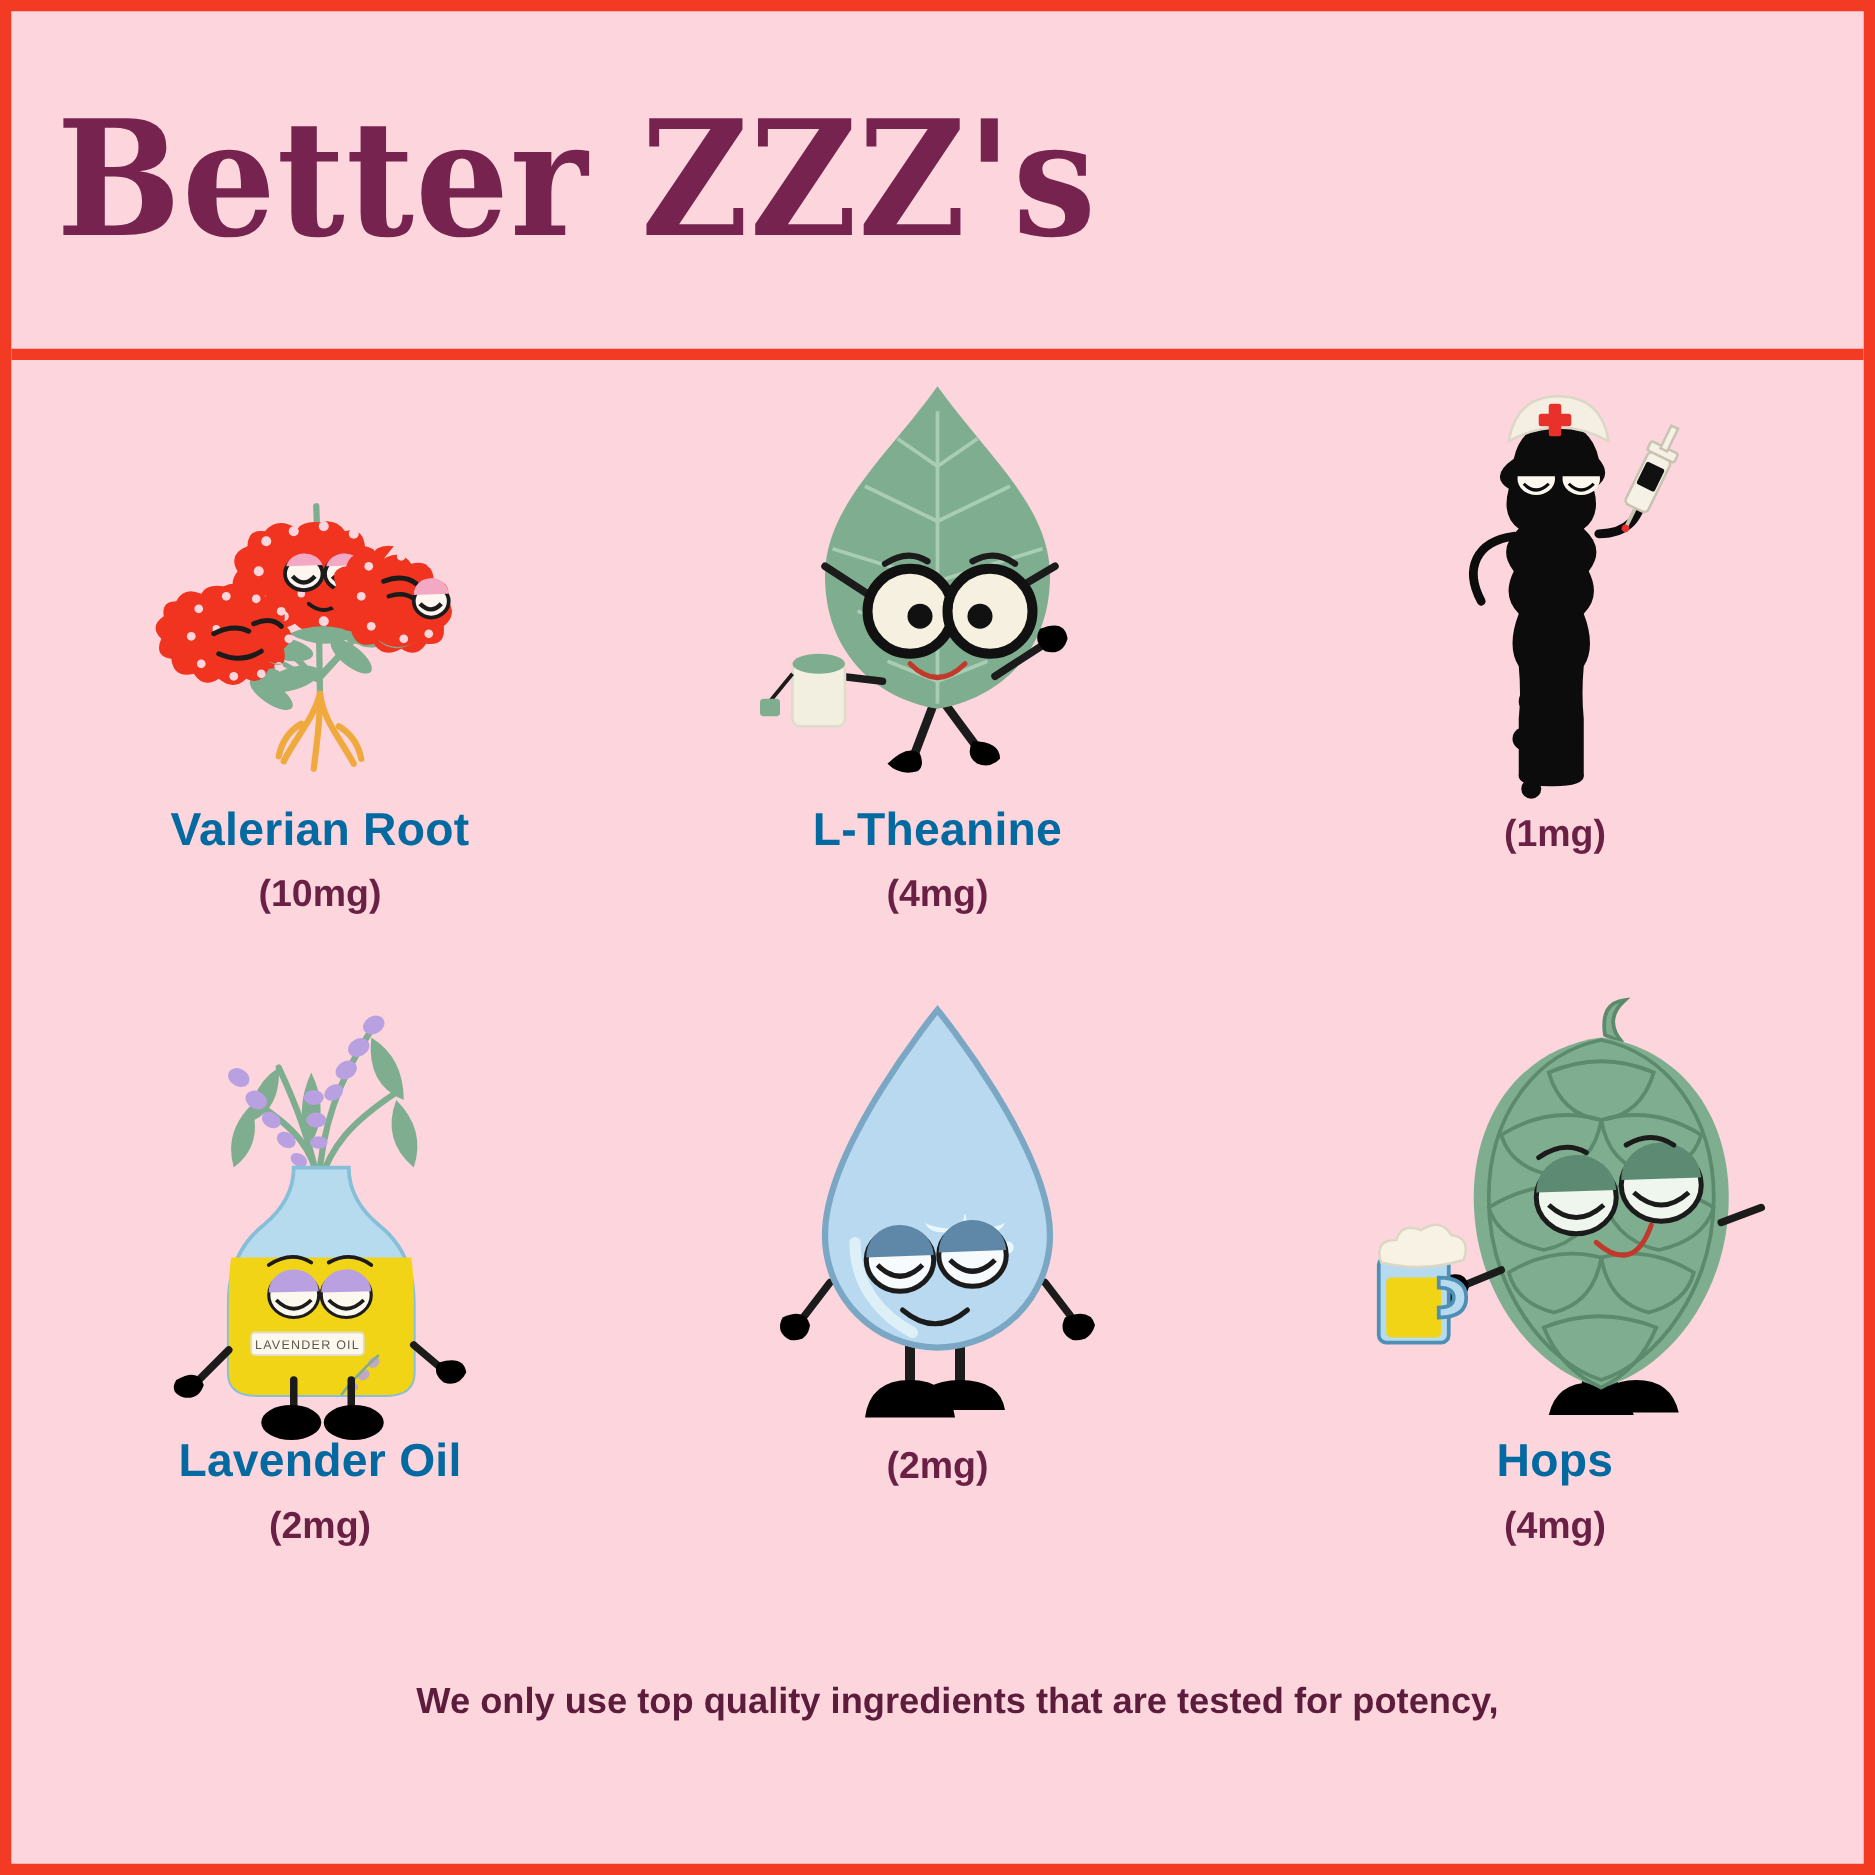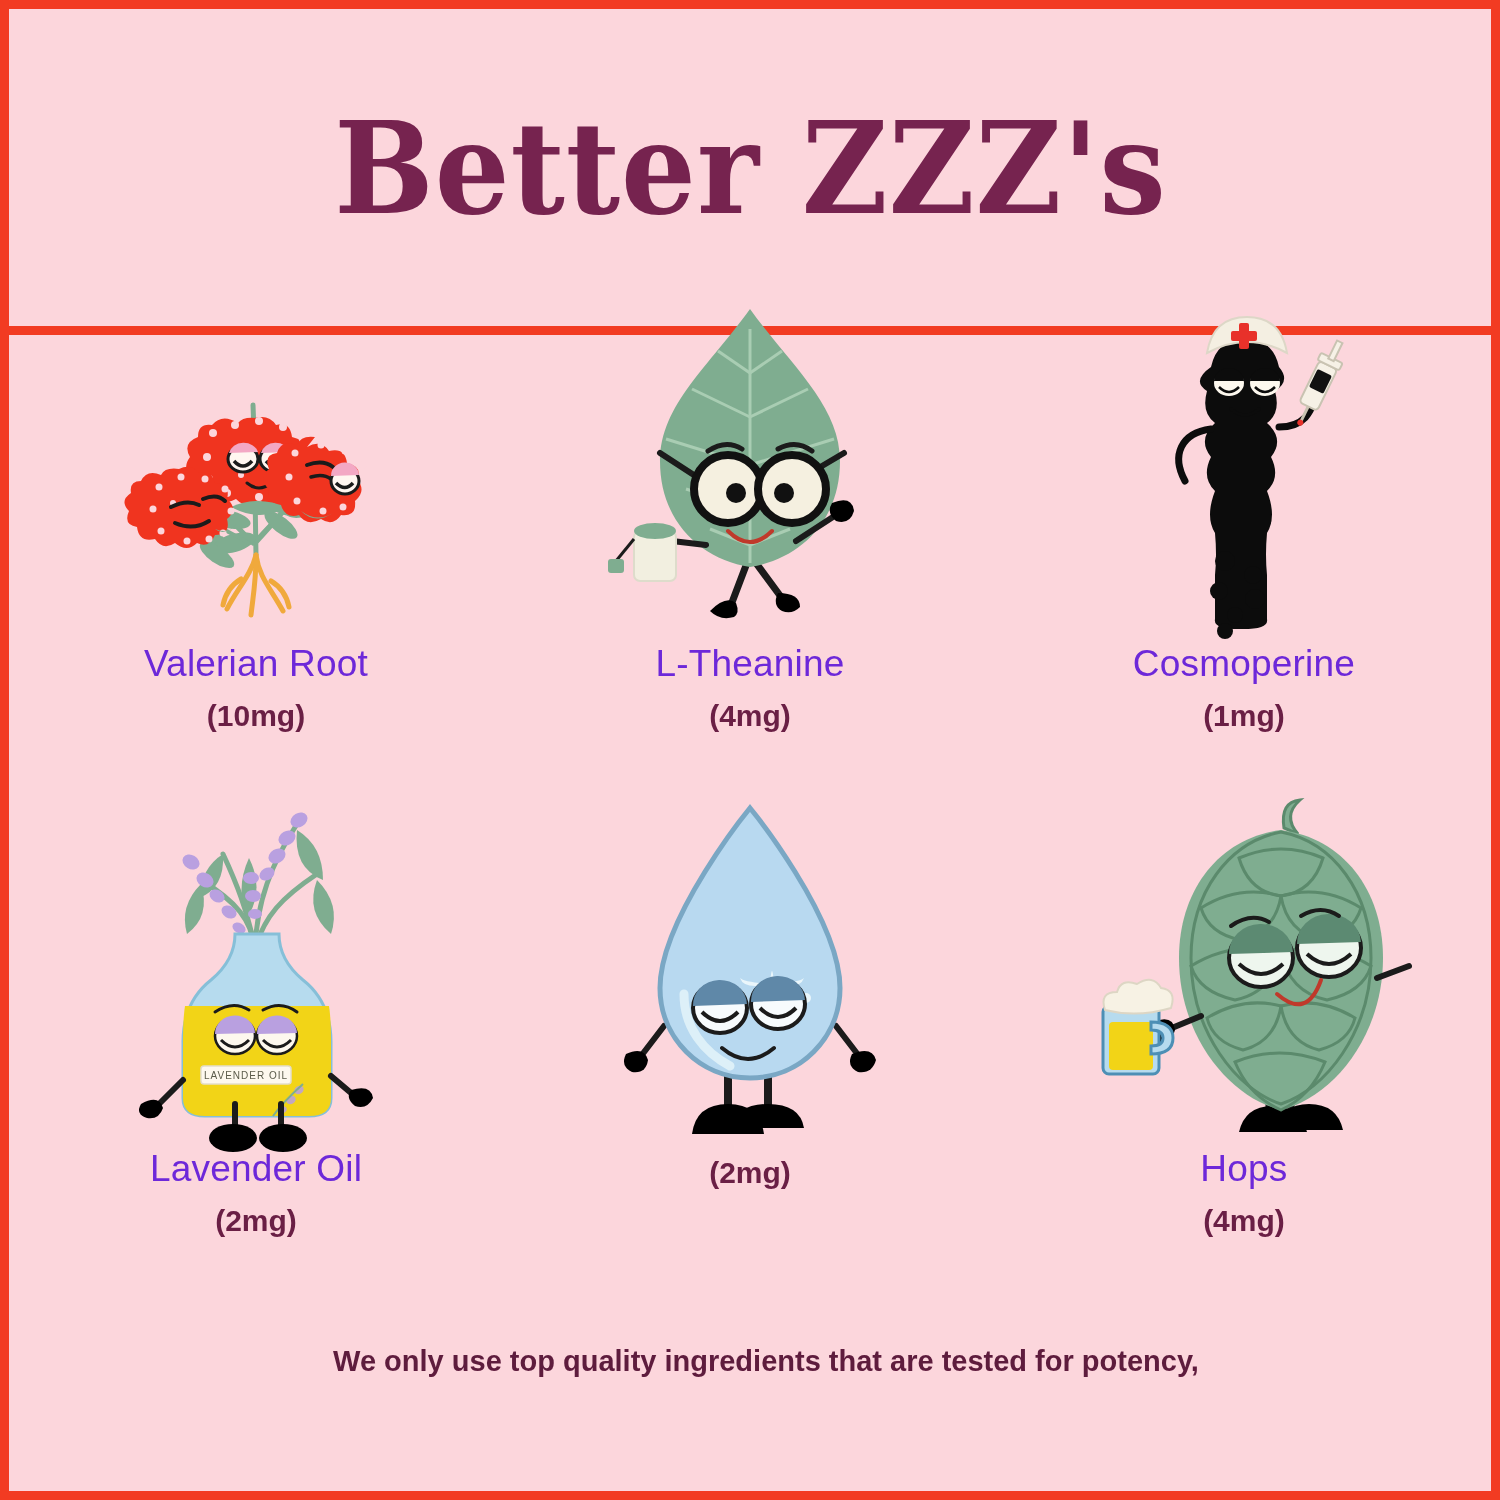--- a/index.html
+++ b/index.html
@@ -12,25 +12,24 @@
     position: relative;
     width: 1500px; height: 1500px;
     background: #fcd6dc;
     border: 9px solid #f23b22;
     overflow: hidden;
   }
   .header {
     position: absolute;
     left: 0; top: 0;
     width: 100%;
-    height: 326px;
+    height: 279px;
     border-bottom: 9px solid #f23b22;
     display: flex;
     align-items: center;
-    justify-content: center;
   }
   .title {
     font-family: "DejaVu Serif", "Liberation Serif", serif;
     font-weight: 700;
     font-size: 128px;
     letter-spacing: 1px;
     color: #76234f;
     line-height: 1;
     transform: scaleX(0.92);
   }
@@ -52,22 +51,22 @@
     height: 350px;
     width: 100%;
     display: flex;
     align-items: flex-end;
     justify-content: center;
     padding-bottom: 4px;
   }
   .art svg { display: block; overflow: visible; }
   .cap-name {
     font-size: 37px;
-    font-weight: 400;
-    color: #6d28d9;
+    font-weight: 700;
+    color: #0369a1;
     letter-spacing: 0.2px;
     text-align: right;
     margin-top: 6px;
   }
   .cap-dose {
     font-size: 30px;
     font-weight: 700;
     color: #6a1f45;
     text-align: left;
     margin-top: 14px;
@@ -286,21 +285,20 @@
           <g fill="#0c0c0c">
             <circle cx="106" cy="268" r="10"></circle>
             <circle cx="134" cy="282" r="9"></circle>
             <circle cx="100" cy="298" r="9"></circle>
             <circle cx="136" cy="306" r="10"></circle>
             <circle cx="116" cy="322" r="8"></circle>
             <circle cx="106" cy="338" r="8"></circle>
           </g>
         </svg>
       </div>
-      <div class="cap-name">Cosmoperine</div>
       <div class="cap-dose">(1mg)</div>
     </div>
 
     <div class="cell">
       <div class="art">
         <svg width="250" height="340" viewBox="0 0 250 340">
           <g stroke="#7fad90" stroke-width="5" fill="none" stroke-linecap="round">
             <path d="M124 150 C126 104 140 66 166 26"></path>
             <path d="M124 150 C116 112 106 86 92 56"></path>
             <path d="M124 150 C120 122 106 104 70 82"></path>

